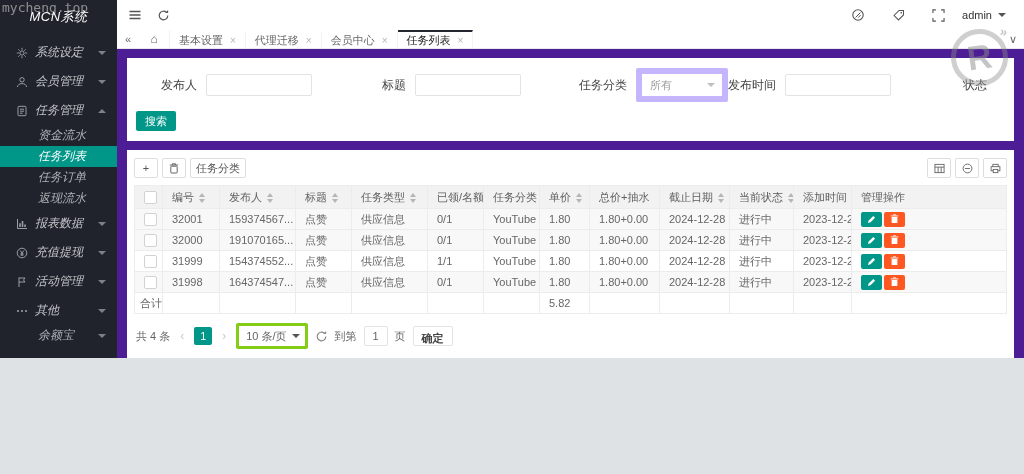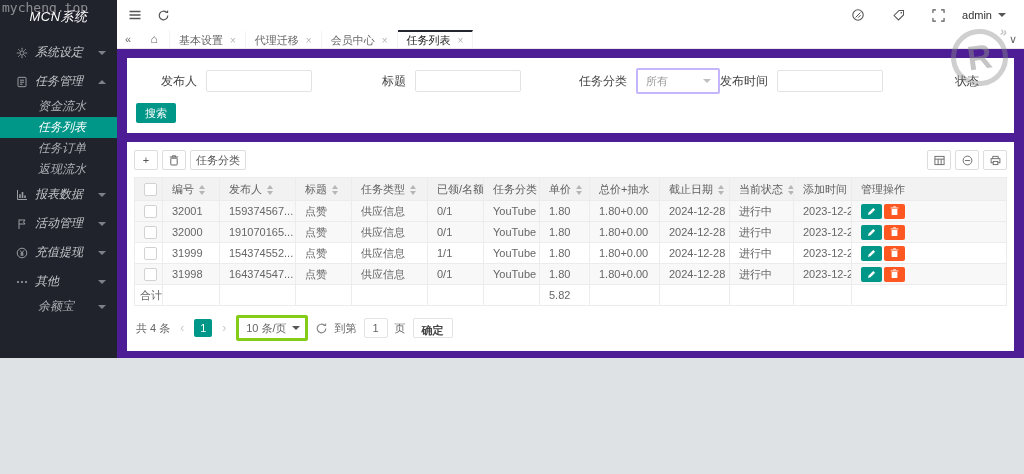--- a/index.html
+++ b/index.html
@@ -37,21 +37,21 @@
   .tabbar .right{margin-left:auto;}
 
   
   .content{position:absolute;left:117px;top:49px;right:0;bottom:0;}
   .card{background:#fff;margin:9px 10px 0 10px;}
   .search-card{padding:10px 0 10px 0;}
   .sform{display:flex;align-items:center;}
   .sfield{display:flex;align-items:center;}
   .slabel{color:#444;font-size:12px;margin-right:9px;white-space:nowrap;}
   .sinput{width:96px;height:20px;border:1px solid #e3e3e3;border-radius:2px;background:#fff;outline:none;padding:0 4px;font-size:11px;color:#666;}
-  .sel{position:relative;height:22px;border:2px solid #c4b5fd;border-radius:2px;background:#fff;display:flex;align-items:center;padding:0 20px 0 8px;font-size:11px;color:#9a9a9a;cursor:pointer;}
+  .sel{position:relative;height:22px;border:6px solid #c4b5fd;border-radius:2px;background:#fff;display:flex;align-items:center;padding:0 20px 0 8px;font-size:11px;color:#9a9a9a;cursor:pointer;}
   .sel .caret-gray{position:absolute;right:7px;top:50%;margin-top:-2px;width:0;height:0;border-left:4px solid transparent;border-right:4px solid transparent;border-top:4px solid #c0c0c0;}
   .f0{margin-left:34px;} .f1{margin-left:70px;} .f2{margin-left:58px;} .f3{} .f4{margin-left:72px;}
   .f2 .sel{width:52px;}
   .btn-primary{margin:9px 0 0 9px;height:20px;padding:0 9px;background:#009688;border:none;border-radius:2px;color:#fff;font-size:11px;cursor:pointer;font-family:inherit;}
 
   .table-card{padding:8px 7px 10px 7px;}
   .ttoolbar{display:flex;align-items:center;margin-bottom:7px;}
   .tbtn{height:20px;min-width:24px;border:1px solid #ddd;background:#fff;border-radius:2px;color:#555;font-size:11px;display:inline-flex;align-items:center;justify-content:center;padding:0 5px;margin-right:4px;cursor:pointer;font-family:inherit;}
   .ttool-right{margin-left:auto;display:flex;}
   .ttool-right .tbtn{margin-right:0;margin-left:4px;width:22px;}
@@ -103,20 +103,30 @@
               <circle cx="6" cy="6" r="2.1" fill="none" stroke="#9a9da3" stroke-width="1"></circle>
               <path d="M6 .8v2M6 9.2v2M.8 6h2M9.2 6h2M2.3 2.3l1.4 1.4M8.3 8.3l1.4 1.4M9.7 2.3L8.3 3.7M3.7 8.3L2.3 9.7" fill="none" stroke="#9a9da3" stroke-width="1"></path>
             </svg>
           </span>
           <span>系统设定</span>
           <i class="caret "></i>
         </div>
         <div class="menu-item">
           <span class="micon">
             <svg width="12" height="12" viewBox="0 0 12 12">
+              <circle cx="6" cy="3.8" r="2.2" fill="none" stroke="#9a9da3" stroke-width="1"></circle>
+              <path d="M1.4 11c.5-2.4 2.2-3.4 4.6-3.4s4.1 1 4.6 3.4" fill="none" stroke="#9a9da3" stroke-width="1"></path>
+            </svg>
+          </span>
+          <span>会员管理</span>
+          <i class="caret "></i>
+        </div>
+        <div class="menu-item">
+          <span class="micon">
+            <svg width="12" height="12" viewBox="0 0 12 12">
               <rect x="2" y="1.3" width="8" height="9.4" rx="1" fill="none" stroke="#9a9da3" stroke-width="1"></rect>
               <path d="M4 4.2h4M4 6.2h4M4 8.2h2.5" fill="none" stroke="#9a9da3" stroke-width="1"></path>
             </svg>
           </span>
           <span>任务管理</span>
           <i class="caret up"></i>
         </div>
         <div class="submenu-item"><span>资金流水</span></div>
         <div class="submenu-item active"><span>任务列表</span></div>
         <div class="submenu-item"><span>任务订单</span></div>
@@ -127,34 +137,34 @@
               <path d="M1.5 1v9.5H11" fill="none" stroke="#9a9da3" stroke-width="1"></path>
               <path d="M4 9V5.2M6.5 9V3M9 9V6.4" stroke="#9a9da3" stroke-width="1.6" fill="none"></path>
             </svg>
           </span>
           <span>报表数据</span>
           <i class="caret "></i>
         </div>
         <div class="menu-item">
           <span class="micon">
             <svg width="12" height="12" viewBox="0 0 12 12">
-              <path d="M3 11V1.5M3 2h6L7.5 4 9 6H3" fill="none" stroke="#9a9da3" stroke-width="1"></path>
-            </svg>
-          </span>
-          <span>活动管理</span>
-          <i class="caret "></i>
-        </div>
-        <div class="menu-item">
-          <span class="micon">
-            <svg width="12" height="12" viewBox="0 0 12 12">
               <circle cx="6" cy="6" r="4.8" fill="none" stroke="#9a9da3" stroke-width="1"></circle>
               <path d="M4.2 3.5L6 6l1.8-2.5M6 6v2.8M4.5 6.8h3M4.5 8h3" fill="none" stroke="#9a9da3" stroke-width="1"></path>
             </svg>
           </span>
           <span>充值提现</span>
+          <i class="caret "></i>
+        </div>
+        <div class="menu-item">
+          <span class="micon">
+            <svg width="12" height="12" viewBox="0 0 12 12">
+              <path d="M3 11V1.5M3 2h6L7.5 4 9 6H3" fill="none" stroke="#9a9da3" stroke-width="1"></path>
+            </svg>
+          </span>
+          <span>活动管理</span>
           <i class="caret "></i>
         </div>
         <div class="menu-item">
           <span class="micon">
             <svg width="12" height="12" viewBox="0 0 12 12">
               <circle cx="2" cy="6" r="1.1" fill="#9a9da3"></circle>
               <circle cx="6" cy="6" r="1.1" fill="#9a9da3"></circle>
               <circle cx="10" cy="6" r="1.1" fill="#9a9da3"></circle>
             </svg>
           </span>

